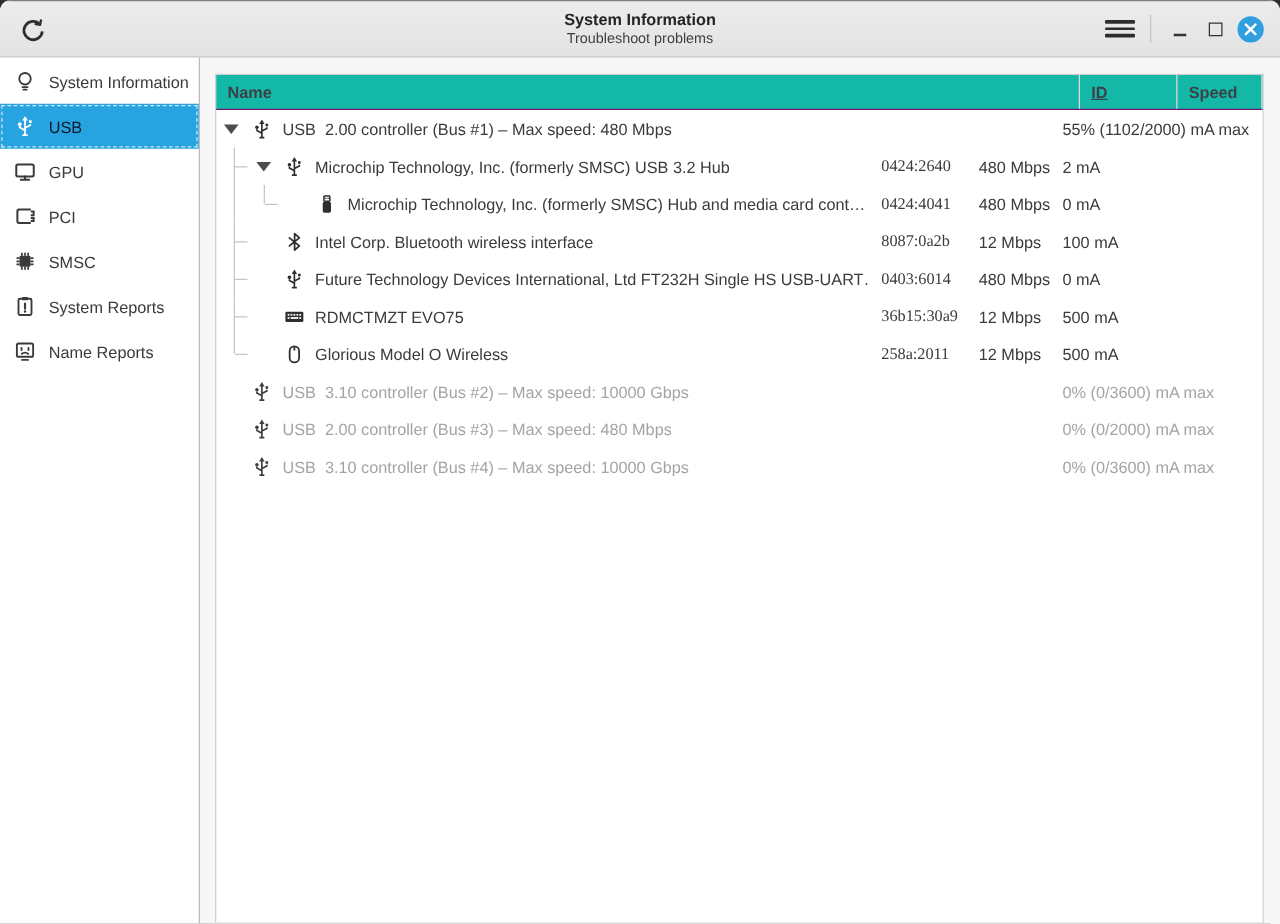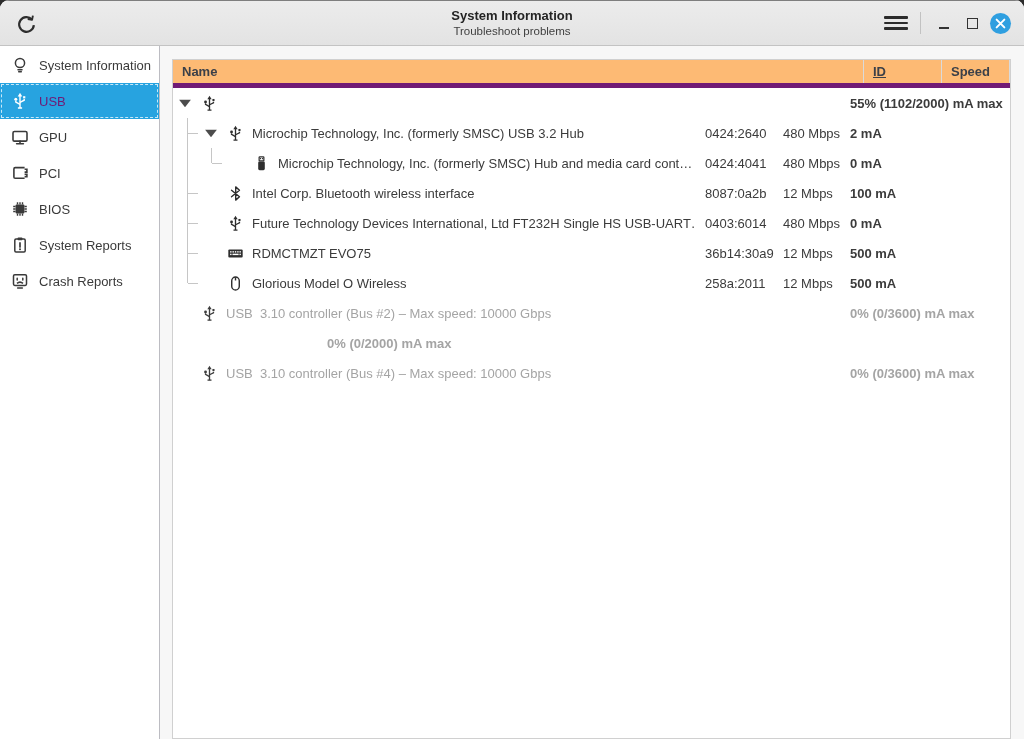--- a/index.html
+++ b/index.html
@@ -21,40 +21,40 @@
   .win-btn { width:28px; height:30px; display:flex; align-items:center; justify-content:center; cursor:pointer; }
   .min-glyph { width:10px; height:2px; background:#333; margin-top:9px; }
   .max-glyph { width:11px; height:11px; border:1.6px solid #333; }
   .close-btn .circle { width:21px; height:21px; border-radius:50%; background:var(--close-button); display:flex; align-items:center; justify-content:center; }
 
   
   .main { flex:1; display:flex; min-height:0; }
   .sidebar { flex:0 0 160px; background:#fff; border-right:1px solid #bcbcc2; padding-top:1px; }
   .sb-item { height:36px; display:flex; align-items:center; gap:10px; padding:0 8px 0 11px; font-size:13px; color:#3a3a3a; cursor:pointer; }
   .sb-item .icon { width:18px; height:18px; flex:0 0 18px; color:#3a3a3a; }
-  .sb-item.selected { background:var(--accent); color:#701a75; outline:1px dashed rgba(255,255,255,.75); outline-offset:-2px; }
+  .sb-item.selected { background:var(--accent); color:#0f172a; outline:1px dashed rgba(255,255,255,.75); outline-offset:-2px; }
   .sb-item.selected .icon { color:#fff; }
 
   .content { flex:1; min-width:0; background:#f7f7f7; display:flex; flex-direction:column; padding:13px 13px 0 12px; }
   .panel { flex:1; min-height:0; background:#fff; border:1px solid #d0d0d0; display:flex; flex-direction:column; }
-  .thead { flex:0 0 28px; display:flex; background:#fdba74; border-bottom:5px solid #701a75; }
+  .thead { flex:0 0 28px; display:flex; background:#14b8a6; border-bottom:1px solid #701a75; }
   .th { display:flex; align-items:center; padding-left:9px; font-size:13px; font-weight:bold; color:#3c4048; border-right:1px solid #dadada; cursor:pointer; }
   .th.col-name { flex:1; min-width:0; }
   .th.col-power { border-right:none; }
   .col-id { flex:0 0 78px; width:78px;text-decoration:underline; }
   .col-speed { flex:0 0 68px; width:68px; }
   .col-power { flex:0 0 168px; width:168px; }
   .tbody { flex:1; overflow:hidden; }
 
   .row { display:flex; height:30px; font-size:13px; color:#3b3b3b; cursor:default; }
   .cell { display:flex; align-items:center; }
   .cell.name { flex:1; min-width:0; position:relative; overflow:hidden; }
-  .cell.id { flex:0 0 78px; padding-left:9px; }
+  .cell.id { flex:0 0 78px; padding-left:9px;font-family:Liberation Serif, serif; }
   .cell.speed { flex:0 0 68px; padding-left:9px; }
-  .cell.power { flex:0 0 168px; padding-left:8px;font-weight:bold; }
+  .cell.power { flex:0 0 168px; padding-left:8px; }
   .expander { flex:0 0 14px; width:14px; margin-right:9px; display:flex; align-items:center; justify-content:center; color:#4c4c4c; }
   .cell .icon { width:17px; height:17px; flex:0 0 17px; margin-right:8px; color:#2e2e2e; }
   .lbl { white-space:pre; overflow:hidden; }
   .row.dim { color:#a4a4a4; }
   .row.dim .icon { color:#3d3d3d; }
   .icon svg, .expander svg { display:block; width:100%; height:100%; }
   .tl { position:absolute; background:#c6c6c6; }
   .tl.v  { left:14px; top:0; height:100%; width:1px; }
   .tl.v.half  { height:50%; }
   .tl.h  { left:15px; top:50%; width:10px; height:1px; }
@@ -150,21 +150,21 @@
         </div>
         <div class="sb-item">
           <span class="icon">
             <svg viewBox="0 0 18 18">
               <rect x="4.6" y="4.6" width="8.8" height="8.8" rx="1" fill="currentColor"></rect>
               <g stroke="currentColor" stroke-width="1.4">
                 <path d="M6.5 4.6 V2.2 M9 4.6 V2.2 M11.5 4.6 V2.2 M6.5 15.8 V13.4 M9 15.8 V13.4 M11.5 15.8 V13.4 M4.6 6.5 H2.2 M4.6 9 H2.2 M4.6 11.5 H2.2 M15.8 6.5 H13.4 M15.8 9 H13.4 M15.8 11.5 H13.4"></path>
               </g>
             </svg>
           </span>
-          <span class="sb-label">BIOS</span>
+          <span class="sb-label">SMSC</span>
         </div>
         <div class="sb-item">
           <span class="icon">
             <svg viewBox="0 0 18 18">
               <rect x="3.8" y="3" width="10.4" height="13" rx="1.2" fill="none" stroke="currentColor" stroke-width="1.5"></rect>
               <rect x="6.6" y="1.5" width="4.8" height="2.7" rx="0.7" fill="currentColor"></rect>
               <path d="M9 6.9 v4" stroke="currentColor" stroke-width="1.7" stroke-linecap="round"></path>
               <circle cx="9" cy="13.2" r="1" fill="currentColor"></circle>
             </svg>
           </span>
@@ -172,21 +172,21 @@
         </div>
         <div class="sb-item">
           <span class="icon">
             <svg viewBox="0 0 18 18" fill="none" stroke="currentColor" stroke-width="1.5">
               <rect x="2.5" y="2.8" width="13" height="10.6" rx="1.3"></rect>
               <path d="M6.2 6.3 v1.7 M11.8 6.3 v1.7" stroke-linecap="round"></path>
               <path d="M6 11.4 q3 -2.6 6 0"></path>
               <path d="M6.6 15.9 h4.8" stroke-linecap="round"></path>
             </svg>
           </span>
-          <span class="sb-label">Crash Reports</span>
+          <span class="sb-label">Name Reports</span>
         </div>
       </div>
 
     <div class="content">
       <div class="panel">
         <div class="thead">
             <div class="th col-name">Name</div>
             <div class="th col-id">ID</div>
             <div class="th col-speed">Speed</div>
           </div>
@@ -204,20 +204,21 @@
                       <path d="M9 16 V3.4"></path>
                       <path d="M9 12.3 L4.8 10 V8.8"></path>
                       <path d="M9 10.3 L13.2 8.2 V7.1"></path>
                       <path d="M6.9 16 h4.2"></path>
                     </g>
                     <path d="M9 .7 L6.7 4.4 h4.6 Z" fill="currentColor"></path>
                     <circle cx="4.8" cy="7.3" r="1.5" fill="currentColor"></circle>
                     <rect x="12.1" y="4.2" width="2.2" height="2.2" fill="currentColor"></rect>
                   </svg>
                 </span>
+                <span class="lbl">USB  2.00 controller (Bus #1) – Max speed: 480 Mbps</span>
               </div>
               <div class="cell id"></div>
               <div class="cell speed"></div>
               <div class="cell power">55% (1102/2000) mA max</div>
             </div>
             <div class="row">
               <div class="cell name" style="padding-left:31px">
                 <i class="tl v"></i>
                 <i class="tl h"></i>
                 <span class="expander">
@@ -318,21 +319,21 @@
                       <rect x="10.8" y="6.5" width="1.5" height="1.5"></rect>
                       <rect x="13.2" y="6.5" width="1.5" height="1.5"></rect>
                       <rect x="3.3" y="9.2" width="1.5" height="1.5"></rect>
                       <rect x="5.8" y="9.2" width="6.5" height="1.5"></rect>
                       <rect x="13.2" y="9.2" width="1.5" height="1.5"></rect>
                     </g>
                   </svg>
                 </span>
                 <span class="lbl">RDMCTMZT EVO75</span>
               </div>
-              <div class="cell id">36b14:30a9</div>
+              <div class="cell id">36b15:30a9</div>
               <div class="cell speed">12 Mbps</div>
               <div class="cell power">500 mA</div>
             </div>
             <div class="row">
               <div class="cell name" style="padding-left:31px">
                 <i class="tl v half"></i>
                 <i class="tl h"></i>
                 <span class="expander"></span>
                 <span class="icon">
                   <svg viewBox="0 0 18 18" fill="none" stroke="currentColor" stroke-width="1.5">
@@ -362,20 +363,37 @@
                     <rect x="12.1" y="4.2" width="2.2" height="2.2" fill="currentColor"></rect>
                   </svg>
                 </span>
                 <span class="lbl">USB  3.10 controller (Bus #2) – Max speed: 10000 Gbps</span>
               </div>
               <div class="cell id"></div>
               <div class="cell speed"></div>
               <div class="cell power">0% (0/3600) mA max</div>
             </div>
             <div class="row dim">
+              <div class="cell name" style="padding-left:5px">
+                <span class="expander"></span>
+                <span class="icon">
+                  <svg viewBox="0 0 18 18">
+                    <g stroke="currentColor" fill="none" stroke-width="1.4">
+                      <path d="M9 16 V3.4"></path>
+                      <path d="M9 12.3 L4.8 10 V8.8"></path>
+                      <path d="M9 10.3 L13.2 8.2 V7.1"></path>
+                      <path d="M6.9 16 h4.2"></path>
+                    </g>
+                    <path d="M9 .7 L6.7 4.4 h4.6 Z" fill="currentColor"></path>
+                    <circle cx="4.8" cy="7.3" r="1.5" fill="currentColor"></circle>
+                    <rect x="12.1" y="4.2" width="2.2" height="2.2" fill="currentColor"></rect>
+                  </svg>
+                </span>
+                <span class="lbl">USB  2.00 controller (Bus #3) – Max speed: 480 Mbps</span>
+              </div>
               <div class="cell id"></div>
               <div class="cell speed"></div>
               <div class="cell power">0% (0/2000) mA max</div>
             </div>
             <div class="row dim">
               <div class="cell name" style="padding-left:5px">
                 <span class="expander"></span>
                 <span class="icon">
                   <svg viewBox="0 0 18 18">
                     <g stroke="currentColor" fill="none" stroke-width="1.4">

